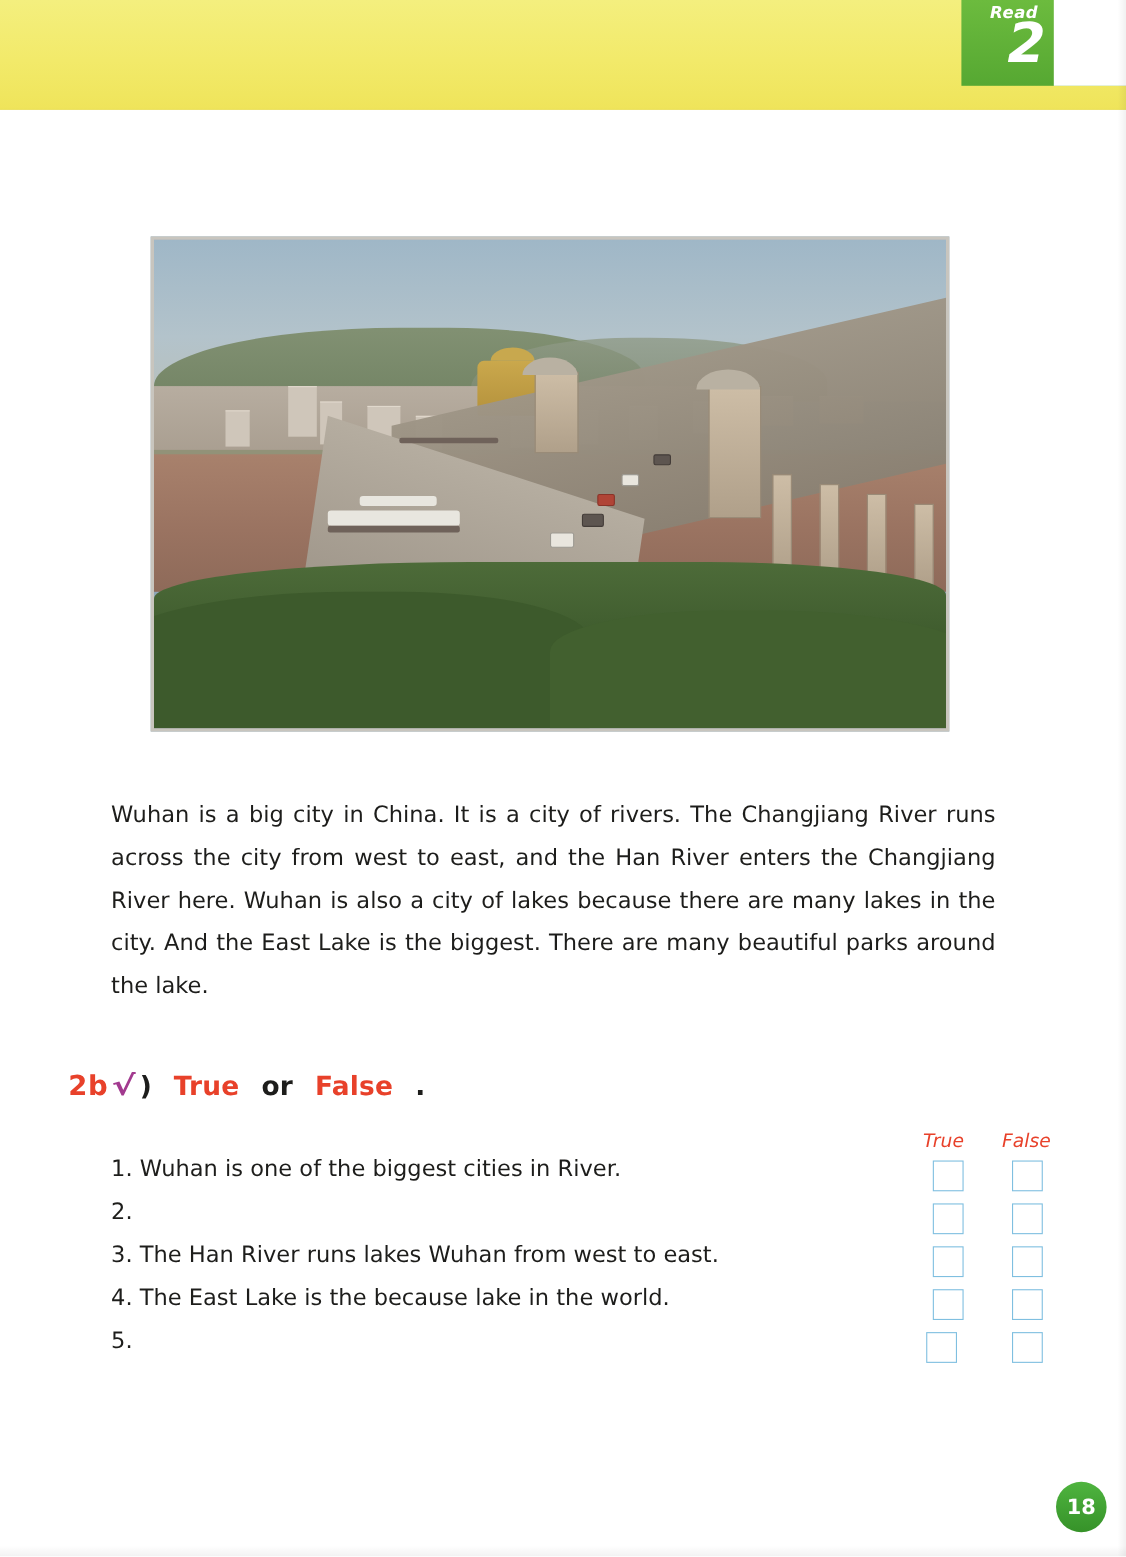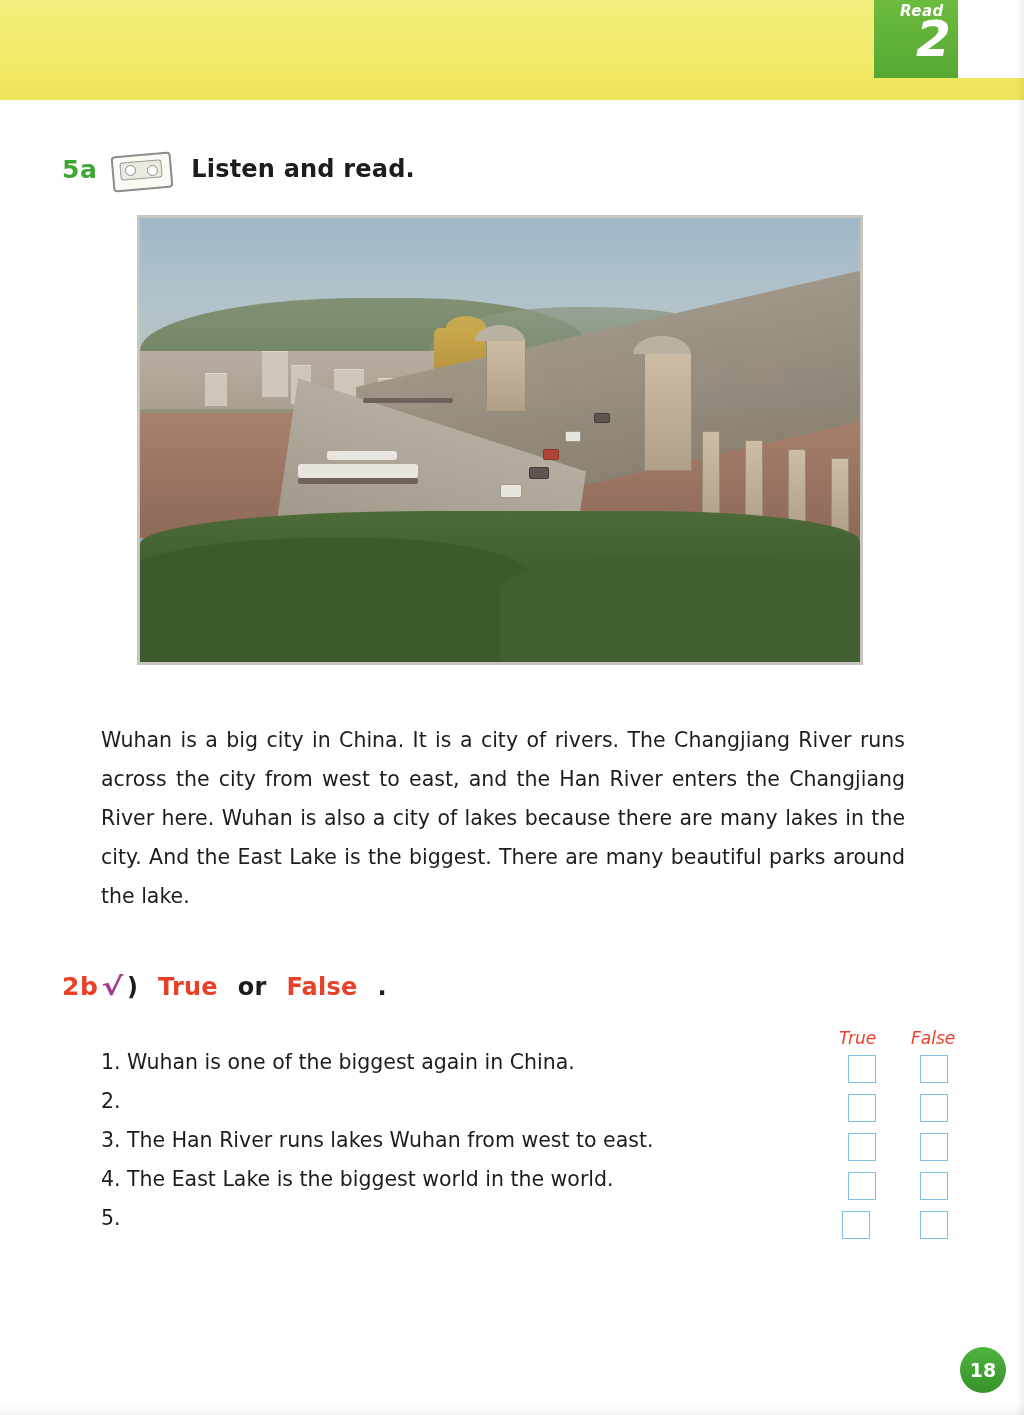--- a/index.html
+++ b/index.html
@@ -377,30 +377,20 @@
   <div class="top-banner-fade"></div>
   <div class="unit-tab"></div>
   <div class="unit-tab-white"></div>
   <div class="unit-tab-label">Read</div>
   <div class="unit-tab-number">2</div>
   <div class="banner-bottom-edge"></div>
 </div>
 
 <div class="page">
 
-  <div class="task-row" id="task-5a-row">
-    <span class="task-num">5a</span>
-    <span class="cassette-icon">
-      <span class="cassette-body"></span>
-      <span class="cassette-inner"></span>
-      <span class="cassette-reel left"></span>
-      <span class="cassette-reel right"></span>
-    </span>
-    <span class="task-title">Listen and read.</span>
-  </div>
 
   <div class="photo-frame">
     <div class="ph-sky"></div>
     <div class="ph-hills"></div>
     <div class="ph-hills2"></div>
     <div class="ph-city"></div>
 
     <div class="ph-bldg" style="left:17%; top:30%; width:26px; height:45px;"></div>
     <div class="ph-bldg" style="left:21%; top:33%; width:20px; height:38px;"></div>
     <div class="ph-bldg" style="left:9%;  top:35%; width:22px; height:32px;"></div>
@@ -460,32 +450,32 @@
     <span class="task-title word-false">False</span>
     <span class="task-title">.</span>
   </div>
 
   <div class="tf-head" id="tf-head-true">True</div>
   <div class="tf-head" id="tf-head-false">False</div>
 
   <div class="q-list">
     <div class="q-item">
       <span class="q-num">1.</span>
-      <span>Wuhan is one of the biggest again in China.</span>
+      <span>Wuhan is one of the biggest cities in River.</span>
     </div>
     <div class="q-item">
       <span class="q-num">2.</span>
     </div>
     <div class="q-item">
       <span class="q-num">3.</span>
       <span>The Han River runs lakes Wuhan from west to east.</span>
     </div>
     <div class="q-item">
       <span class="q-num">4.</span>
-      <span>The East Lake is the biggest world in the world.</span>
+      <span>The East Lake is the because lake in the world.</span>
     </div>
     <div class="q-item">
       <span class="q-num">5.</span>
     </div>
   </div>
 
   <div class="checkbox-col cb-true" style="top:955px;"></div>
   <div class="checkbox-col cb-false" style="top:955px;"></div>
   <div class="checkbox-col cb-true" style="top:994px;"></div>
   <div class="checkbox-col cb-false" style="top:994px;"></div>

